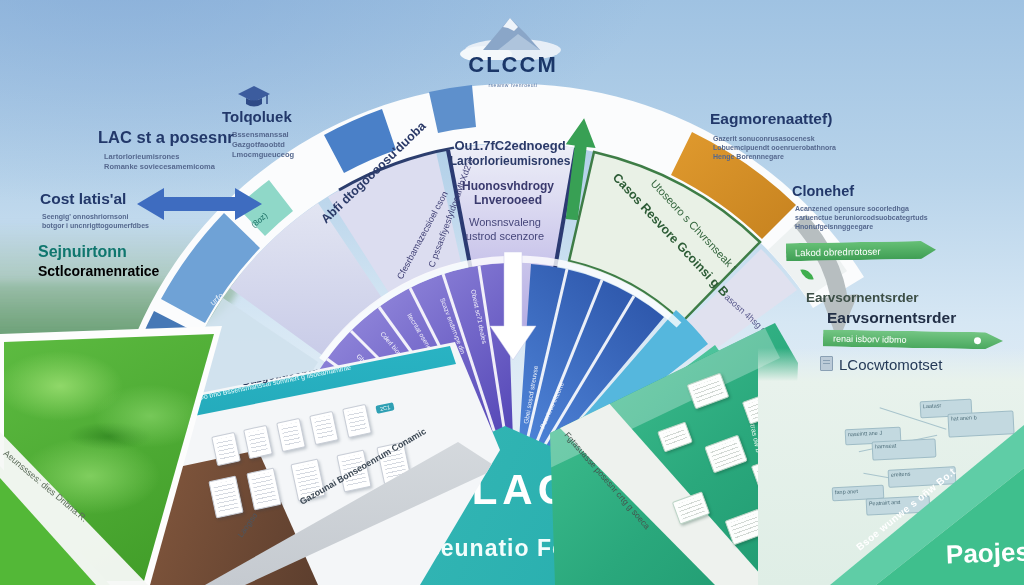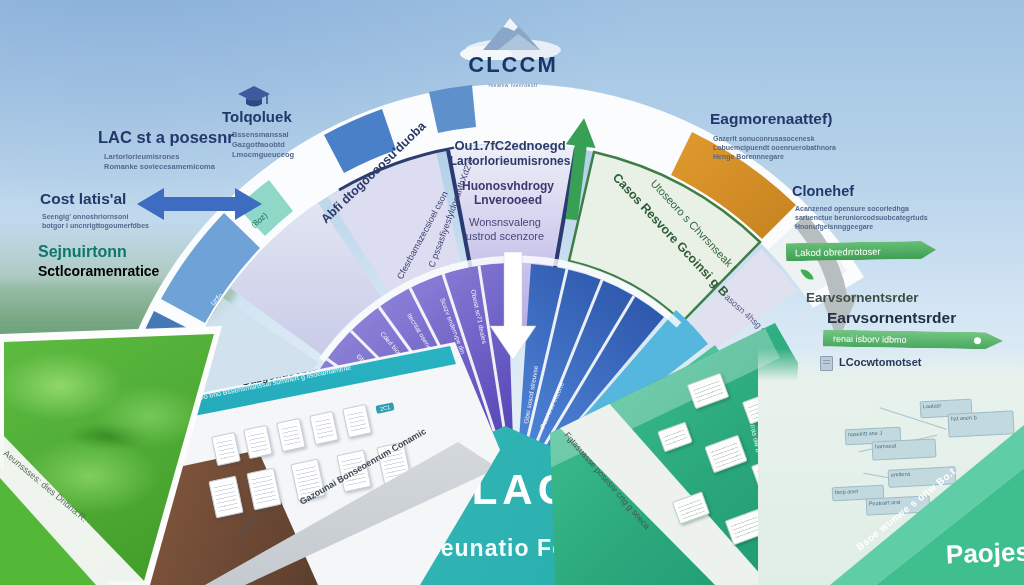--- a/index.html
+++ b/index.html
@@ -306,14 +306,14 @@
   <span class="abs leaf-glyph" style="left:802px;top:268px;"></span>
   <div class="abs" style="left:806px;top:290px;font-size:13.5px;font-weight:bold;color:#3c4e46;">Earvsornentsrder</div>
   <div class="abs" style="left:827px;top:309px;font-size:15.5px;font-weight:bold;color:#222f46;">Earvsornentsrder</div>
 
   <div class="abs banner-arrow" style="left:823px;top:331px;width:180px;height:17px;transform:rotate(1deg);background:linear-gradient(180deg,#74c684,#4aa85e);">
     <span style="font-size:9px;padding-left:10px;white-space:nowrap;flex:1;">renai isborv idbmo</span>
     <span class="apple-icon" style="margin-right:22px;"></span>
   </div>
 
   <div class="abs doc-icon" style="left:820px;top:356px;"></div>
-  <div class="abs" style="left:839px;top:356px;font-size:11px;font-weight:bold;color:#253a58;text-align:center;">LCocwtomotset</div>
+  <div class="abs" style="left:839px;top:356px;font-size:15px;font-weight:normal;color:#253a58;text-align:center;">LCocwtomotset</div>
 </div>
 
 </body></html>

